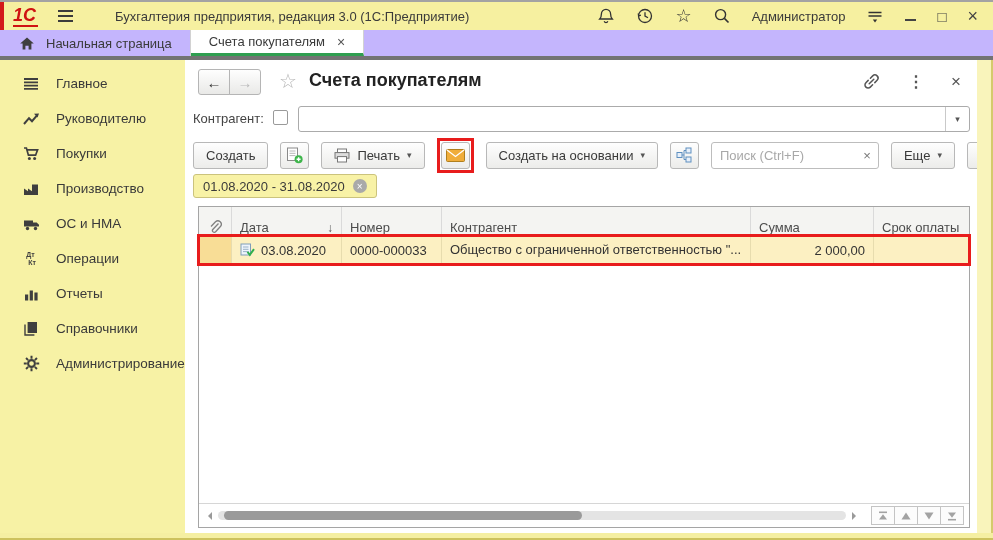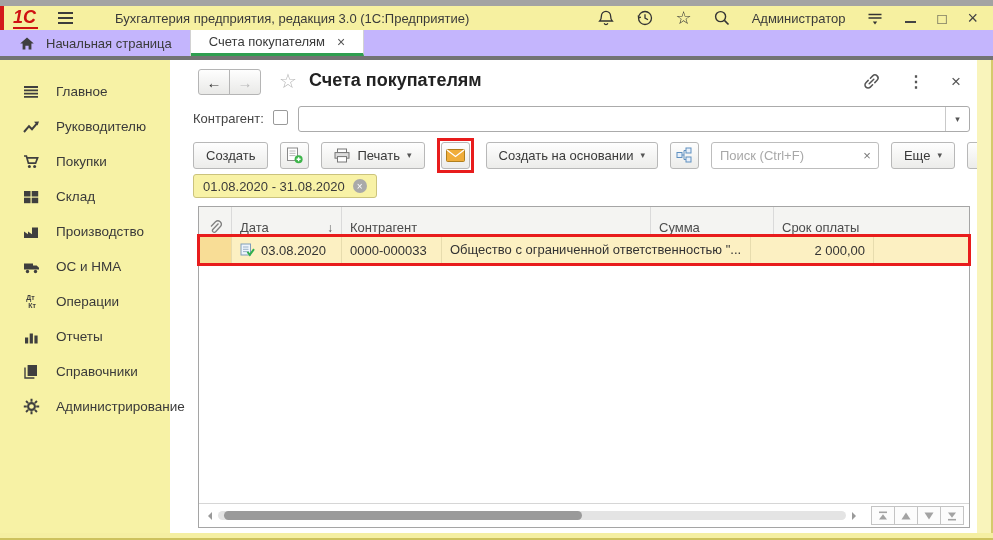--- a/index.html
+++ b/index.html
@@ -1,20 +1,20 @@
 <!DOCTYPE html>
 <html><head>
 <meta charset="utf-8">
 <style>
   html,body{margin:0;padding:0;background:#9a9a9a;font-family:"Liberation Sans",sans-serif;}
   .window{position:relative;width:993px;height:540px;background:#fff;overflow:hidden;font-size:13px;color:#333;}
   svg{display:block;}
 
   
-  .titlebar{position:absolute;left:0;top:0;width:100%;height:30px;background:#f6f0a0;border-top:6px solid #a3a3a3;box-sizing:border-box;display:flex;align-items:center;}
+  .titlebar{position:absolute;left:0;top:0;width:100%;height:30px;background:#f6f0a0;border-top:2px solid #a3a3a3;box-sizing:border-box;display:flex;align-items:center;}
   .accent-strip{position:absolute;left:0;top:0;width:4px;height:30px;background:#d31a1a;}
   .logo{margin-left:13px;font-weight:bold;font-style:italic;font-size:18px;line-height:1;color:#cf1212;border-bottom:2px solid #cf1212;padding:0 2px 1px 0;}
   .burger{margin-left:20px;display:flex;flex-direction:column;gap:3px;cursor:pointer;}
   .burger i{display:block;width:15px;height:2px;background:#3c3c3c;}
   .win-title{margin-left:42px;color:#3a3a3a;}
   .tb-right{margin-left:auto;display:flex;align-items:center;gap:21px;padding-right:15px;}
   .tb-icon{display:flex;align-items:center;justify-content:center;cursor:pointer;color:#333;}
   .tb-star{font-size:18px;line-height:1;color:#333;}
   .tb-user{color:#3a3a3a;}
   .winctl{cursor:pointer;color:#444;display:flex;align-items:center;justify-content:center;}
@@ -22,21 +22,21 @@
   .maxglyph{font-size:15px;}
   .closeglyph{font-size:18px;line-height:1;}
 
   
   .tabbar{position:absolute;left:0;top:30px;width:100%;height:30px;background:#c4b5fd;border-bottom:4px solid #737373;box-sizing:border-box;display:flex;}
   .tab{height:100%;display:flex;align-items:center;padding:0 18px;gap:10px;border-right:1px solid #d2d2d2;color:#3a3a3a;box-sizing:border-box;cursor:pointer;}
   .tab.active{background:#fff;border-bottom:3px solid #2f9e50;}
   .tab-close{color:#555;font-size:14px;margin-left:2px;cursor:pointer;}
 
   
-  .sidebar{position:absolute;left:0;top:60px;width:170px;height:473px;background:#f7f2a5;box-sizing:border-box;padding-top:14px;}
+  .sidebar{position:absolute;left:0;top:60px;width:185px;height:473px;background:#f7f2a5;box-sizing:border-box;padding-top:6px;}
   .side-item{height:35px;display:flex;align-items:center;padding-left:22px;gap:16px;color:#3a3a3a;font-size:13.5px;cursor:pointer;}
   .si-icon{width:18px;height:18px;display:flex;align-items:center;justify-content:center;flex:0 0 18px;}
   .dtkt{font-size:7px;font-weight:bold;color:#3f3f3f;line-height:1.1;}
 
   
   .right-strip{position:absolute;left:977px;top:60px;width:16px;height:473px;background:#f9f4bb;border-right:2px solid #d5ca6d;box-sizing:border-box;}
   .bottom-strip{position:absolute;left:0;top:533px;width:993px;height:7px;background:#f5efa2;border-bottom:2px solid #cdc25e;box-sizing:border-box;}
 
   
   .content{position:absolute;left:185px;top:60px;width:792px;height:473px;background:#fff;}
@@ -190,31 +190,20 @@
             <path d="M1 2 h2.4 l2 7.2 h7.2 l2-5.4 H4.6" fill="none" stroke="#3f3f3f" stroke-width="1.7"></path>
             <circle cx="6.4" cy="12.6" r="1.5" fill="#3f3f3f"></circle>
             <circle cx="11.6" cy="12.6" r="1.5" fill="#3f3f3f"></circle>
           </svg>
       </span>
       <span class="si-label">Покупки</span>
     </div>
     <div class="side-item">
       <span class="si-icon">
         <svg width="16" height="14" viewBox="0 0 16 14">
-            <rect x="1" y="1" width="6.5" height="5.5" fill="#3f3f3f"></rect>
-            <rect x="8.7" y="1" width="6.5" height="5.5" fill="#3f3f3f"></rect>
-            <rect x="1" y="7.7" width="6.5" height="5.5" fill="#3f3f3f"></rect>
-            <rect x="8.7" y="7.7" width="6.5" height="5.5" fill="#3f3f3f"></rect>
-          </svg>
-      </span>
-      <span class="si-label">Склад</span>
-    </div>
-    <div class="side-item">
-      <span class="si-icon">
-        <svg width="16" height="14" viewBox="0 0 16 14">
             <path d="M1 13 V6.5 l4 2.8 V6.5 l4 2.8 V2.5 h6 V13 Z" fill="#3f3f3f"></path>
           </svg>
       </span>
       <span class="si-label">Производство</span>
     </div>
     <div class="side-item">
       <span class="si-icon">
         <svg width="17" height="14" viewBox="0 0 17 14">
             <rect x="1" y="3.5" width="9" height="6" fill="#3f3f3f"></rect>
             <path d="M10 5.5 h3.7 l2.3 2.3 v1.7 h-6 z" fill="#3f3f3f"></path>
@@ -352,20 +341,21 @@
           <span>
             <svg width="14" height="15" viewBox="0 0 14 15">
                 <path d="M10.5 3.5 L5 9.3 a1.8 1.8 0 0 0 2.6 2.5 L12.4 6.5 a3.4 3.4 0 0 0-4.9-4.7 L3 6.5" fill="none" stroke="#808080" stroke-width="1.3"></path>
               </svg>
           </span>
         </span>
         <span class="th c1">
           <span>Дата</span>
           <span class="sort">↓</span>
         </span>
+        <span class="th c2">Номер</span>
         <span class="th c3">Контрагент</span>
         <span class="th c4">Сумма</span>
         <span class="th c5">Срок оплаты</span>
       </div>
 
       <div class="trow">
         <span class="td c0"></span>
         <span class="td c1">
           <span>
             <svg width="15" height="14" viewBox="0 0 15 14">

